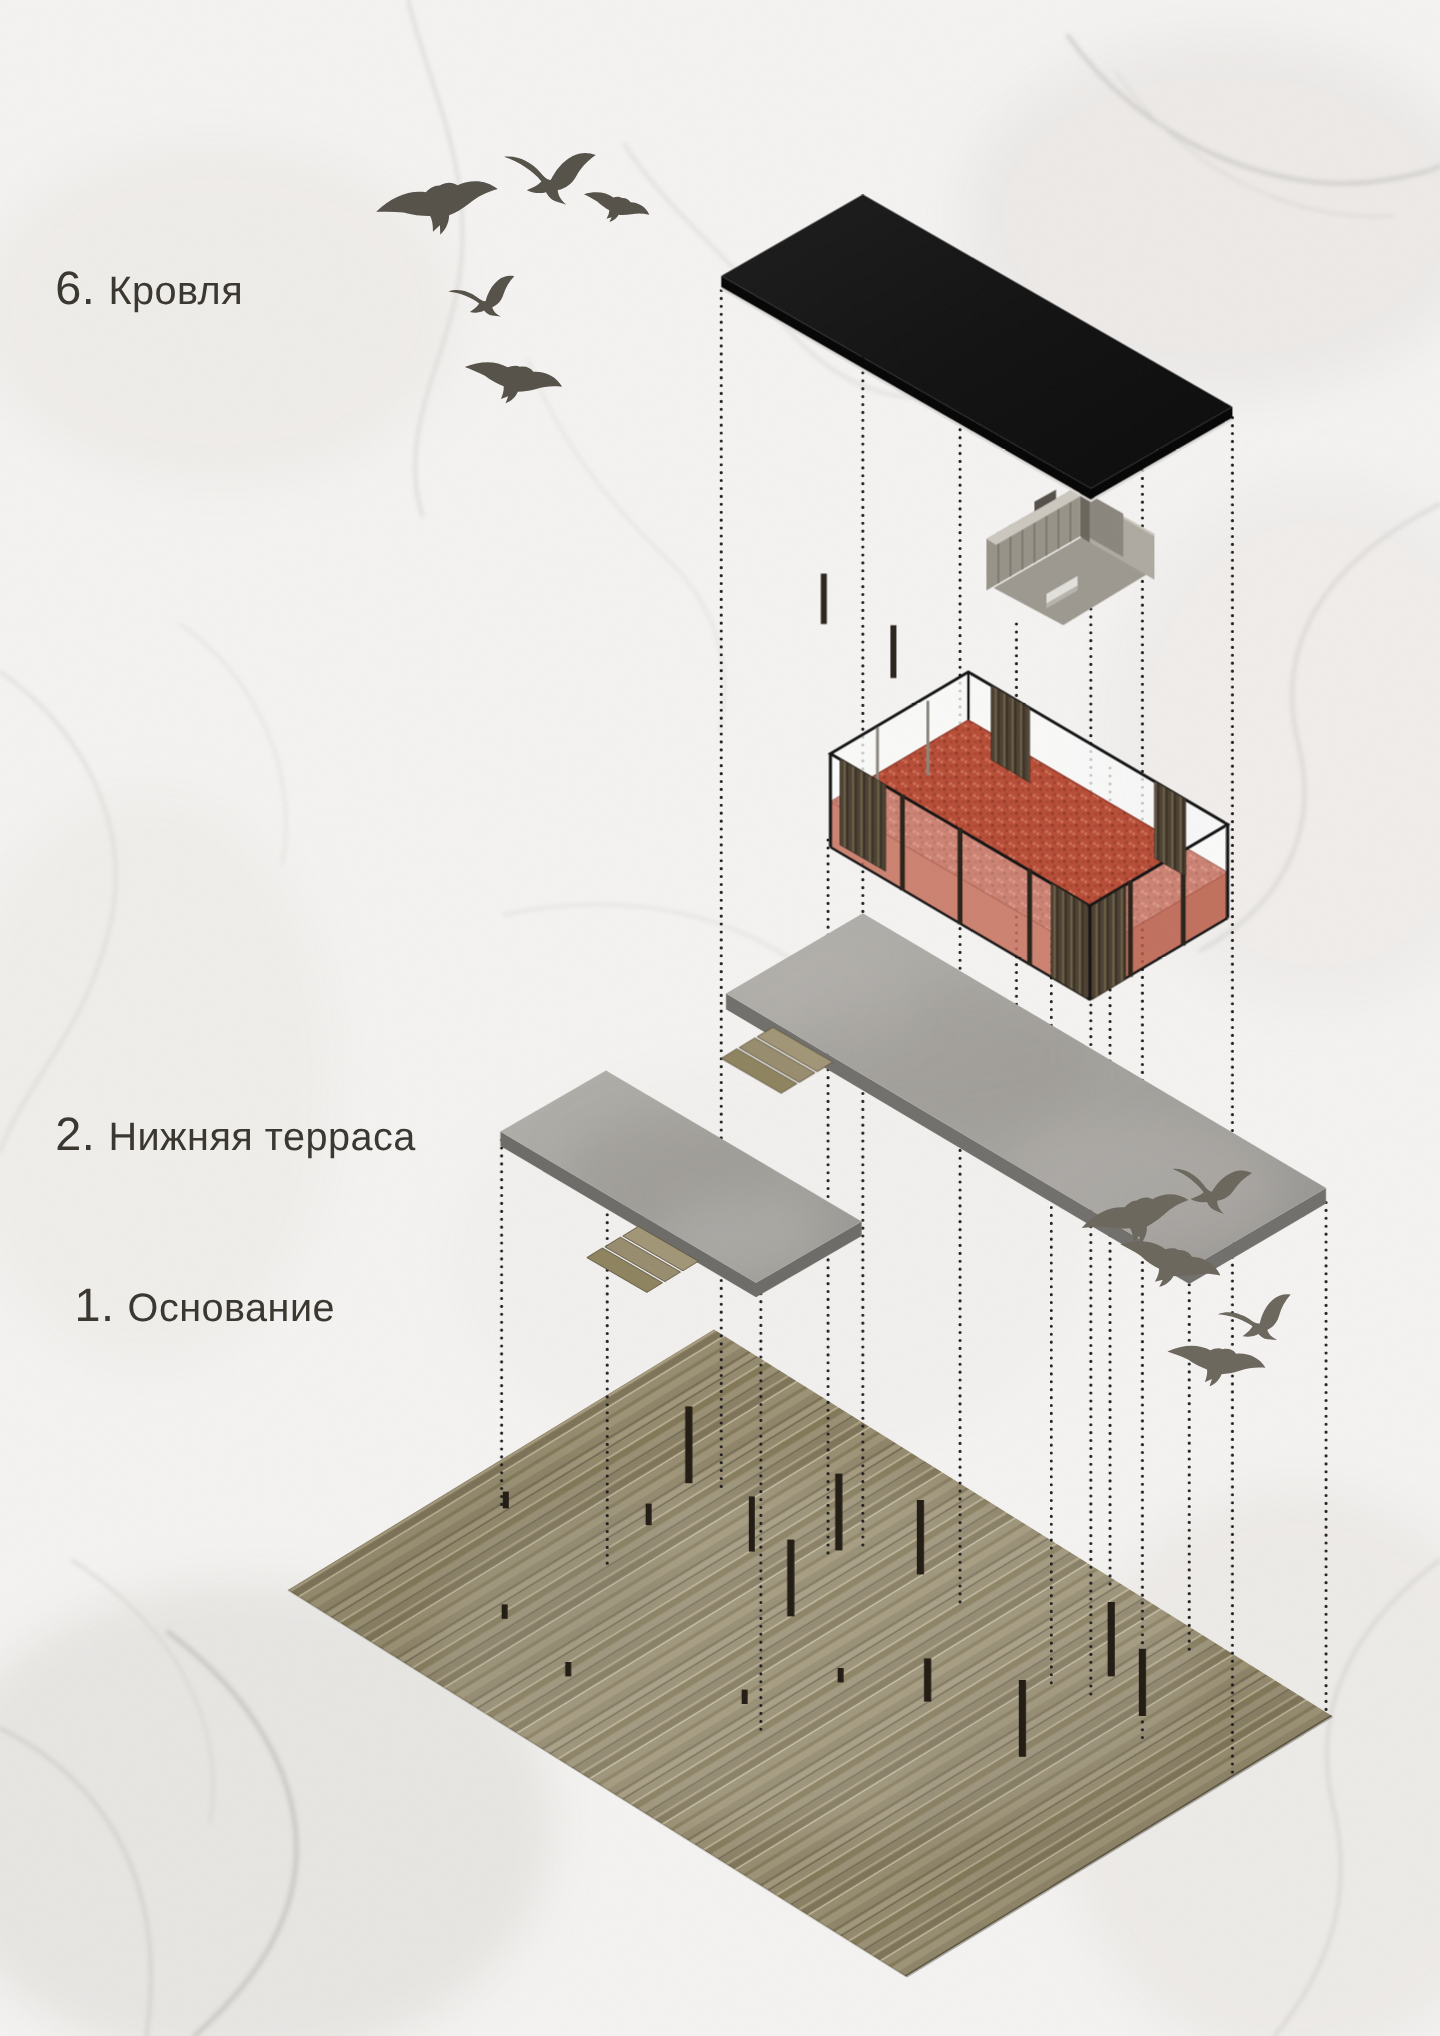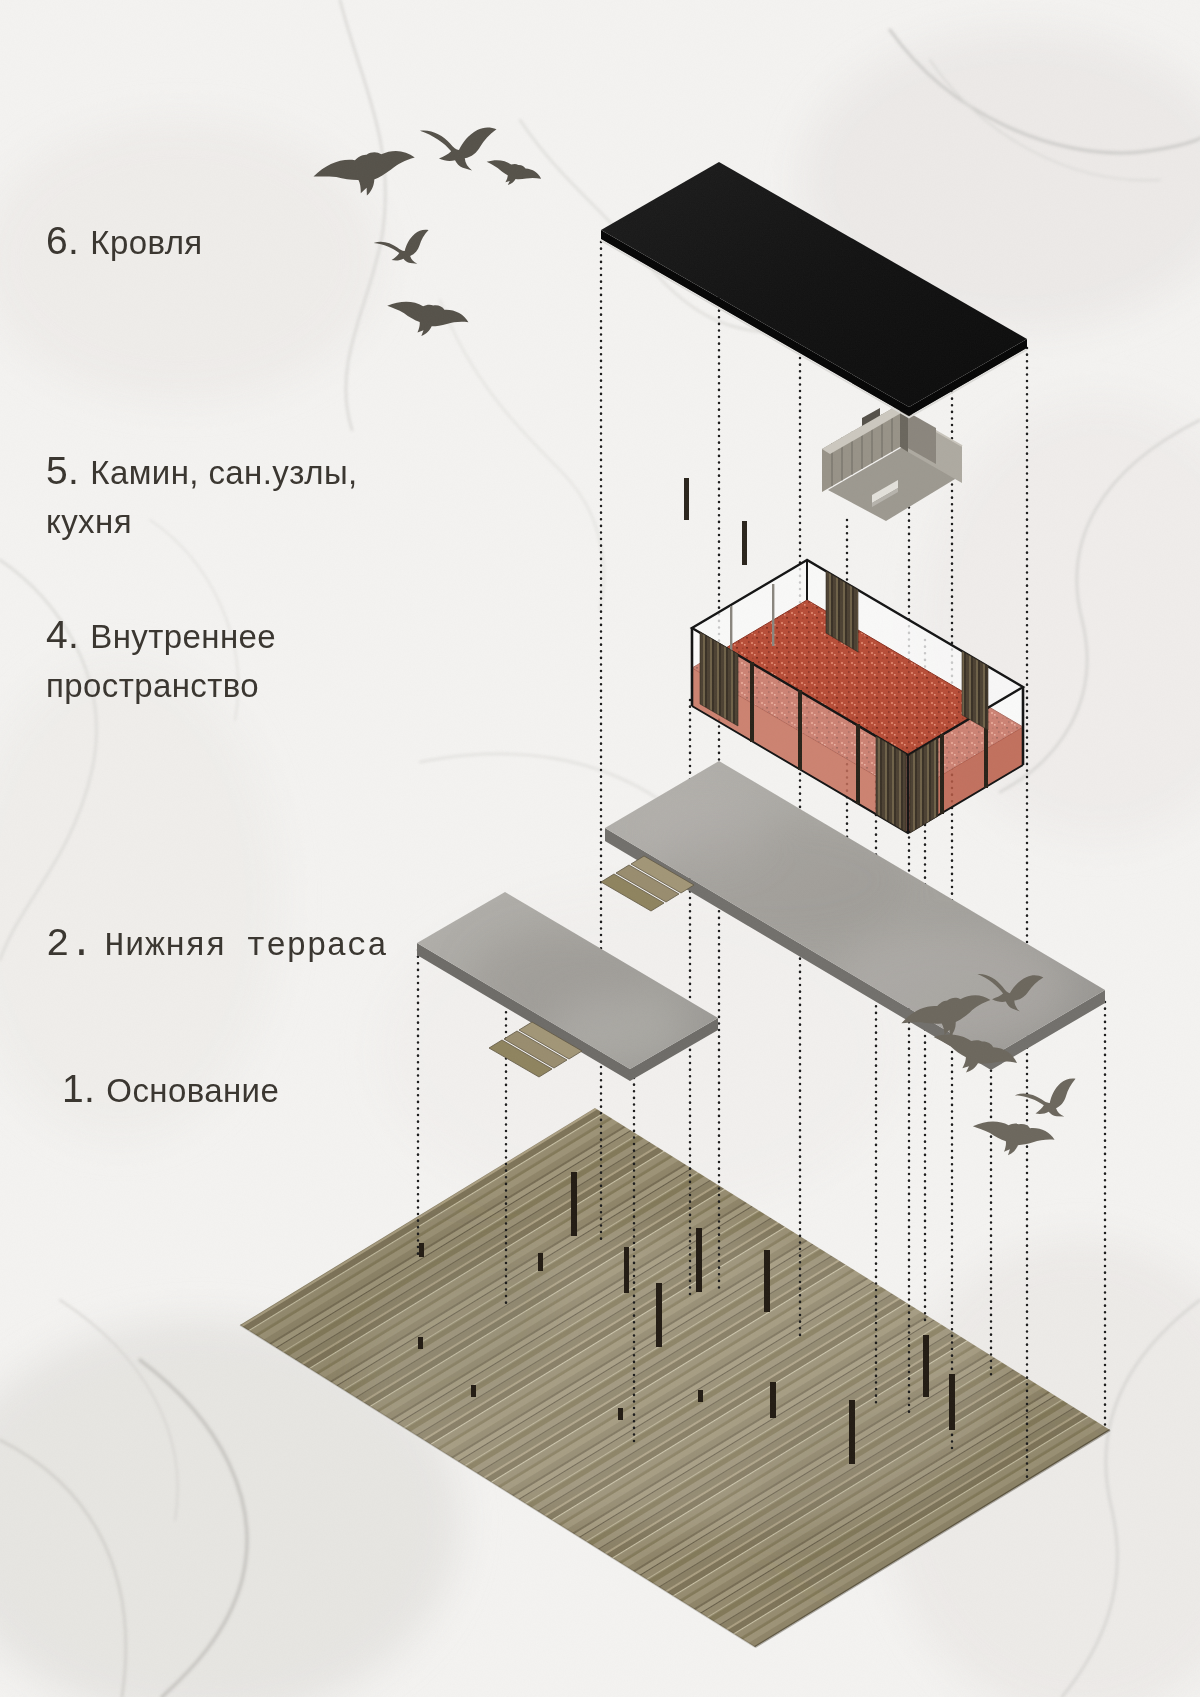--- a/index.html
+++ b/index.html
@@ -17,21 +17,21 @@
     font-weight:300;
     letter-spacing:.4px;
     line-height:49px;
   }
   .legend-item .num{font-size:39px;margin-right:11px;}
   .legend-item .txt{white-space:pre-line;}
   .li-6{left:46px;top:216px;}
   .li-5{left:46px;top:446px;}
   .li-4{left:46px;top:610px;}
   .li-3{left:46px;top:774px;}
-  .li-2{left:46px;top:921px;font-family:Liberation Mono, monospace;}
+  .li-2{left:46px;top:921px;}
   .li-1{left:62px;top:1064px;}
 </style>
 </head>
 <body>
 
 <div class="poster">
 
 <svg width="1200" height="1697" viewBox="0 0 1200 1697" xmlns="http://www.w3.org/2000/svg" xmlns:xlink="http://www.w3.org/1999/xlink">
   <defs>
     <filter id="veinBlur" x="-20%" y="-20%" width="140%" height="140%">
@@ -293,28 +293,20 @@
     <use xlink:href="#birdA" href="#birdA" transform="translate(1013,1137) rotate(10) scale(0.90)"></use>
   </g>
 
   <rect width="1200" height="1697" filter="url(#grain)" opacity="0.05"></rect>
 </svg>
 
 <div class="legend">
   <div class="legend-item li-6">
     <span class="num">6.</span><span class="txt">Кровля</span>
   </div>
-  <div class="legend-item li-5">
-    <span class="num">5.</span><span class="txt">Камин, сан.узлы,
-кухня</span>
-  </div>
-  <div class="legend-item li-4">
-    <span class="num">4.</span><span class="txt">Внутреннее
-пространство</span>
-  </div>
   <div class="legend-item li-2">
     <span class="num">2.</span><span class="txt">Нижняя терраса</span>
   </div>
   <div class="legend-item li-1">
     <span class="num">1.</span><span class="txt">Основание</span>
   </div>
 </div>
 
 </div>
 

